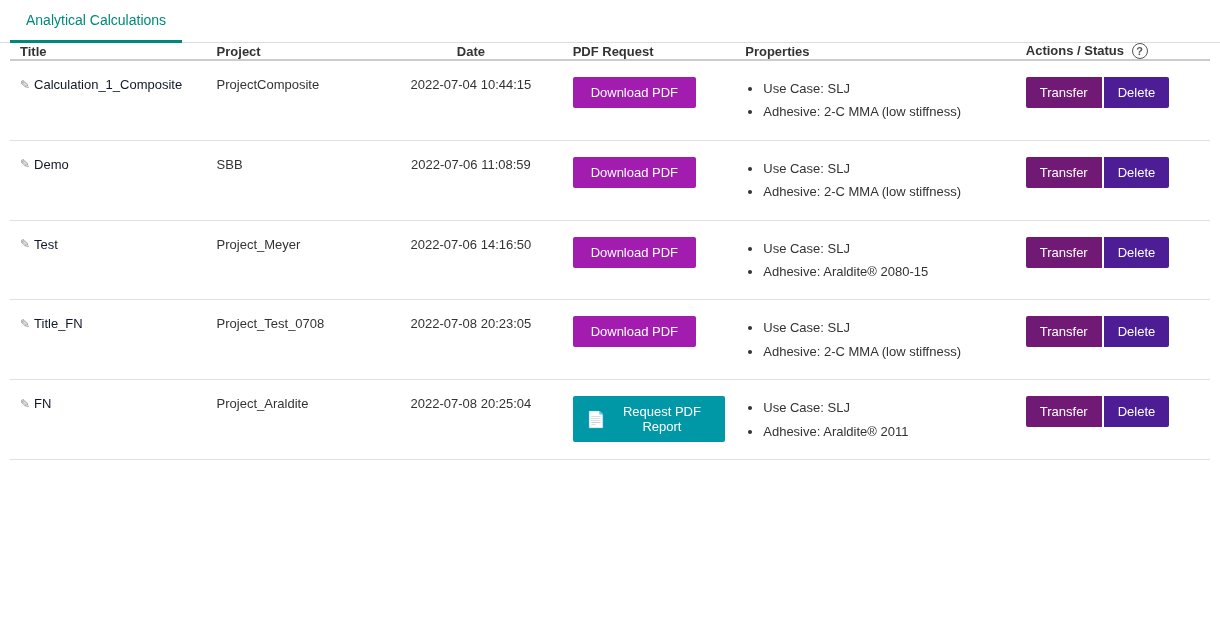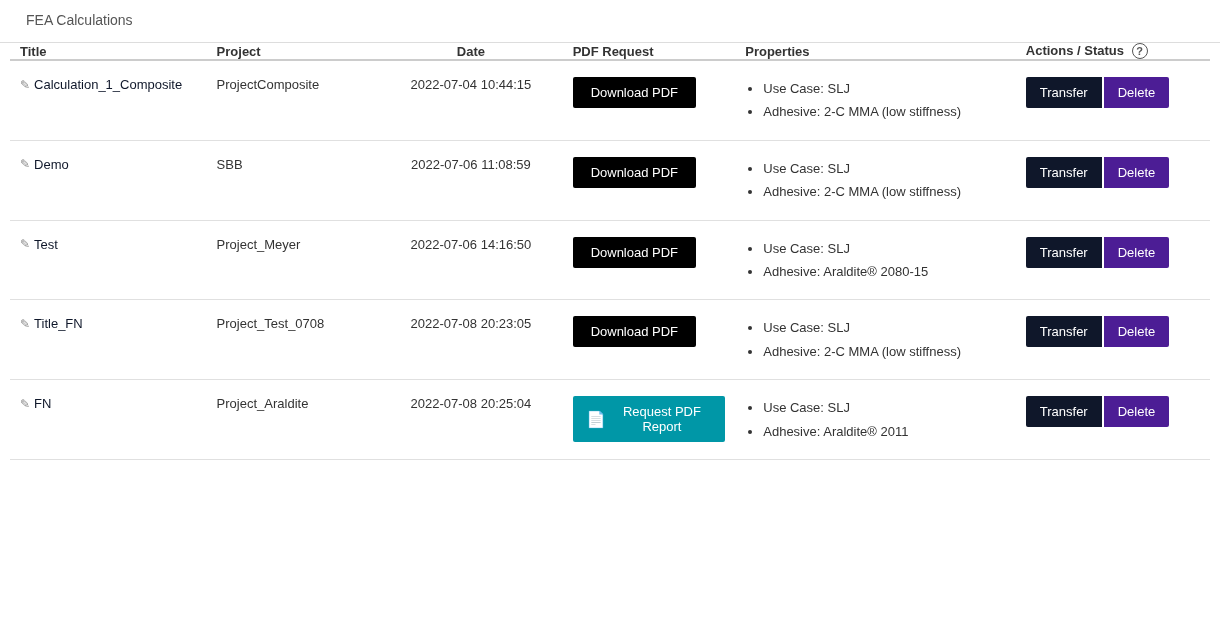--- a/index.html
+++ b/index.html
@@ -84,21 +84,21 @@
     
     .props-list {
       list-style: disc;
       padding-left: 18px;
       line-height: 1.8;
     }
     .props-list li { font-size: 13px; }
 
     
     .btn-download {
-      background-color: #000000;
+      background-color: #a21caf;
       color: #fff;
       border: none;
       padding: 8px 18px;
       cursor: pointer;
       font-size: 13px;
       border-radius: 2px;
     }
 
     .btn-request {
       background-color: #0097a7;
@@ -115,21 +115,21 @@
 
     .btn-request .pdf-icon {
       font-size: 16px;
     }
 
     .actions-cell {
       display: flex;
       gap: 2px;
     }
     .btn-transfer {
-      background-color: #0f172a;
+      background-color: #701a75;
       color: #fff;
       border: none;
       padding: 8px 14px;
       cursor: pointer;
       font-size: 13px;
       border-radius: 2px 0 0 2px;
     }
 
     .btn-delete {
       background-color: #4c1d95;
@@ -153,21 +153,21 @@
       font-weight: bold;
       cursor: pointer;
       margin-left: 4px;
       color: #555;
     }
   </style>
 </head>
 <body>
 
 <div class="tabs">
-  <div class="tab">FEA Calculations</div>
+  <div class="tab active">Analytical Calculations</div>
 </div>
 
 <div class="table-container">
   <table>
     <thead>
       <tr>
         <th class="col-title">Title</th>
         <th class="col-project">Project</th>
         <th class="col-date">Date</th>
         <th class="col-pdf">PDF Request</th>

